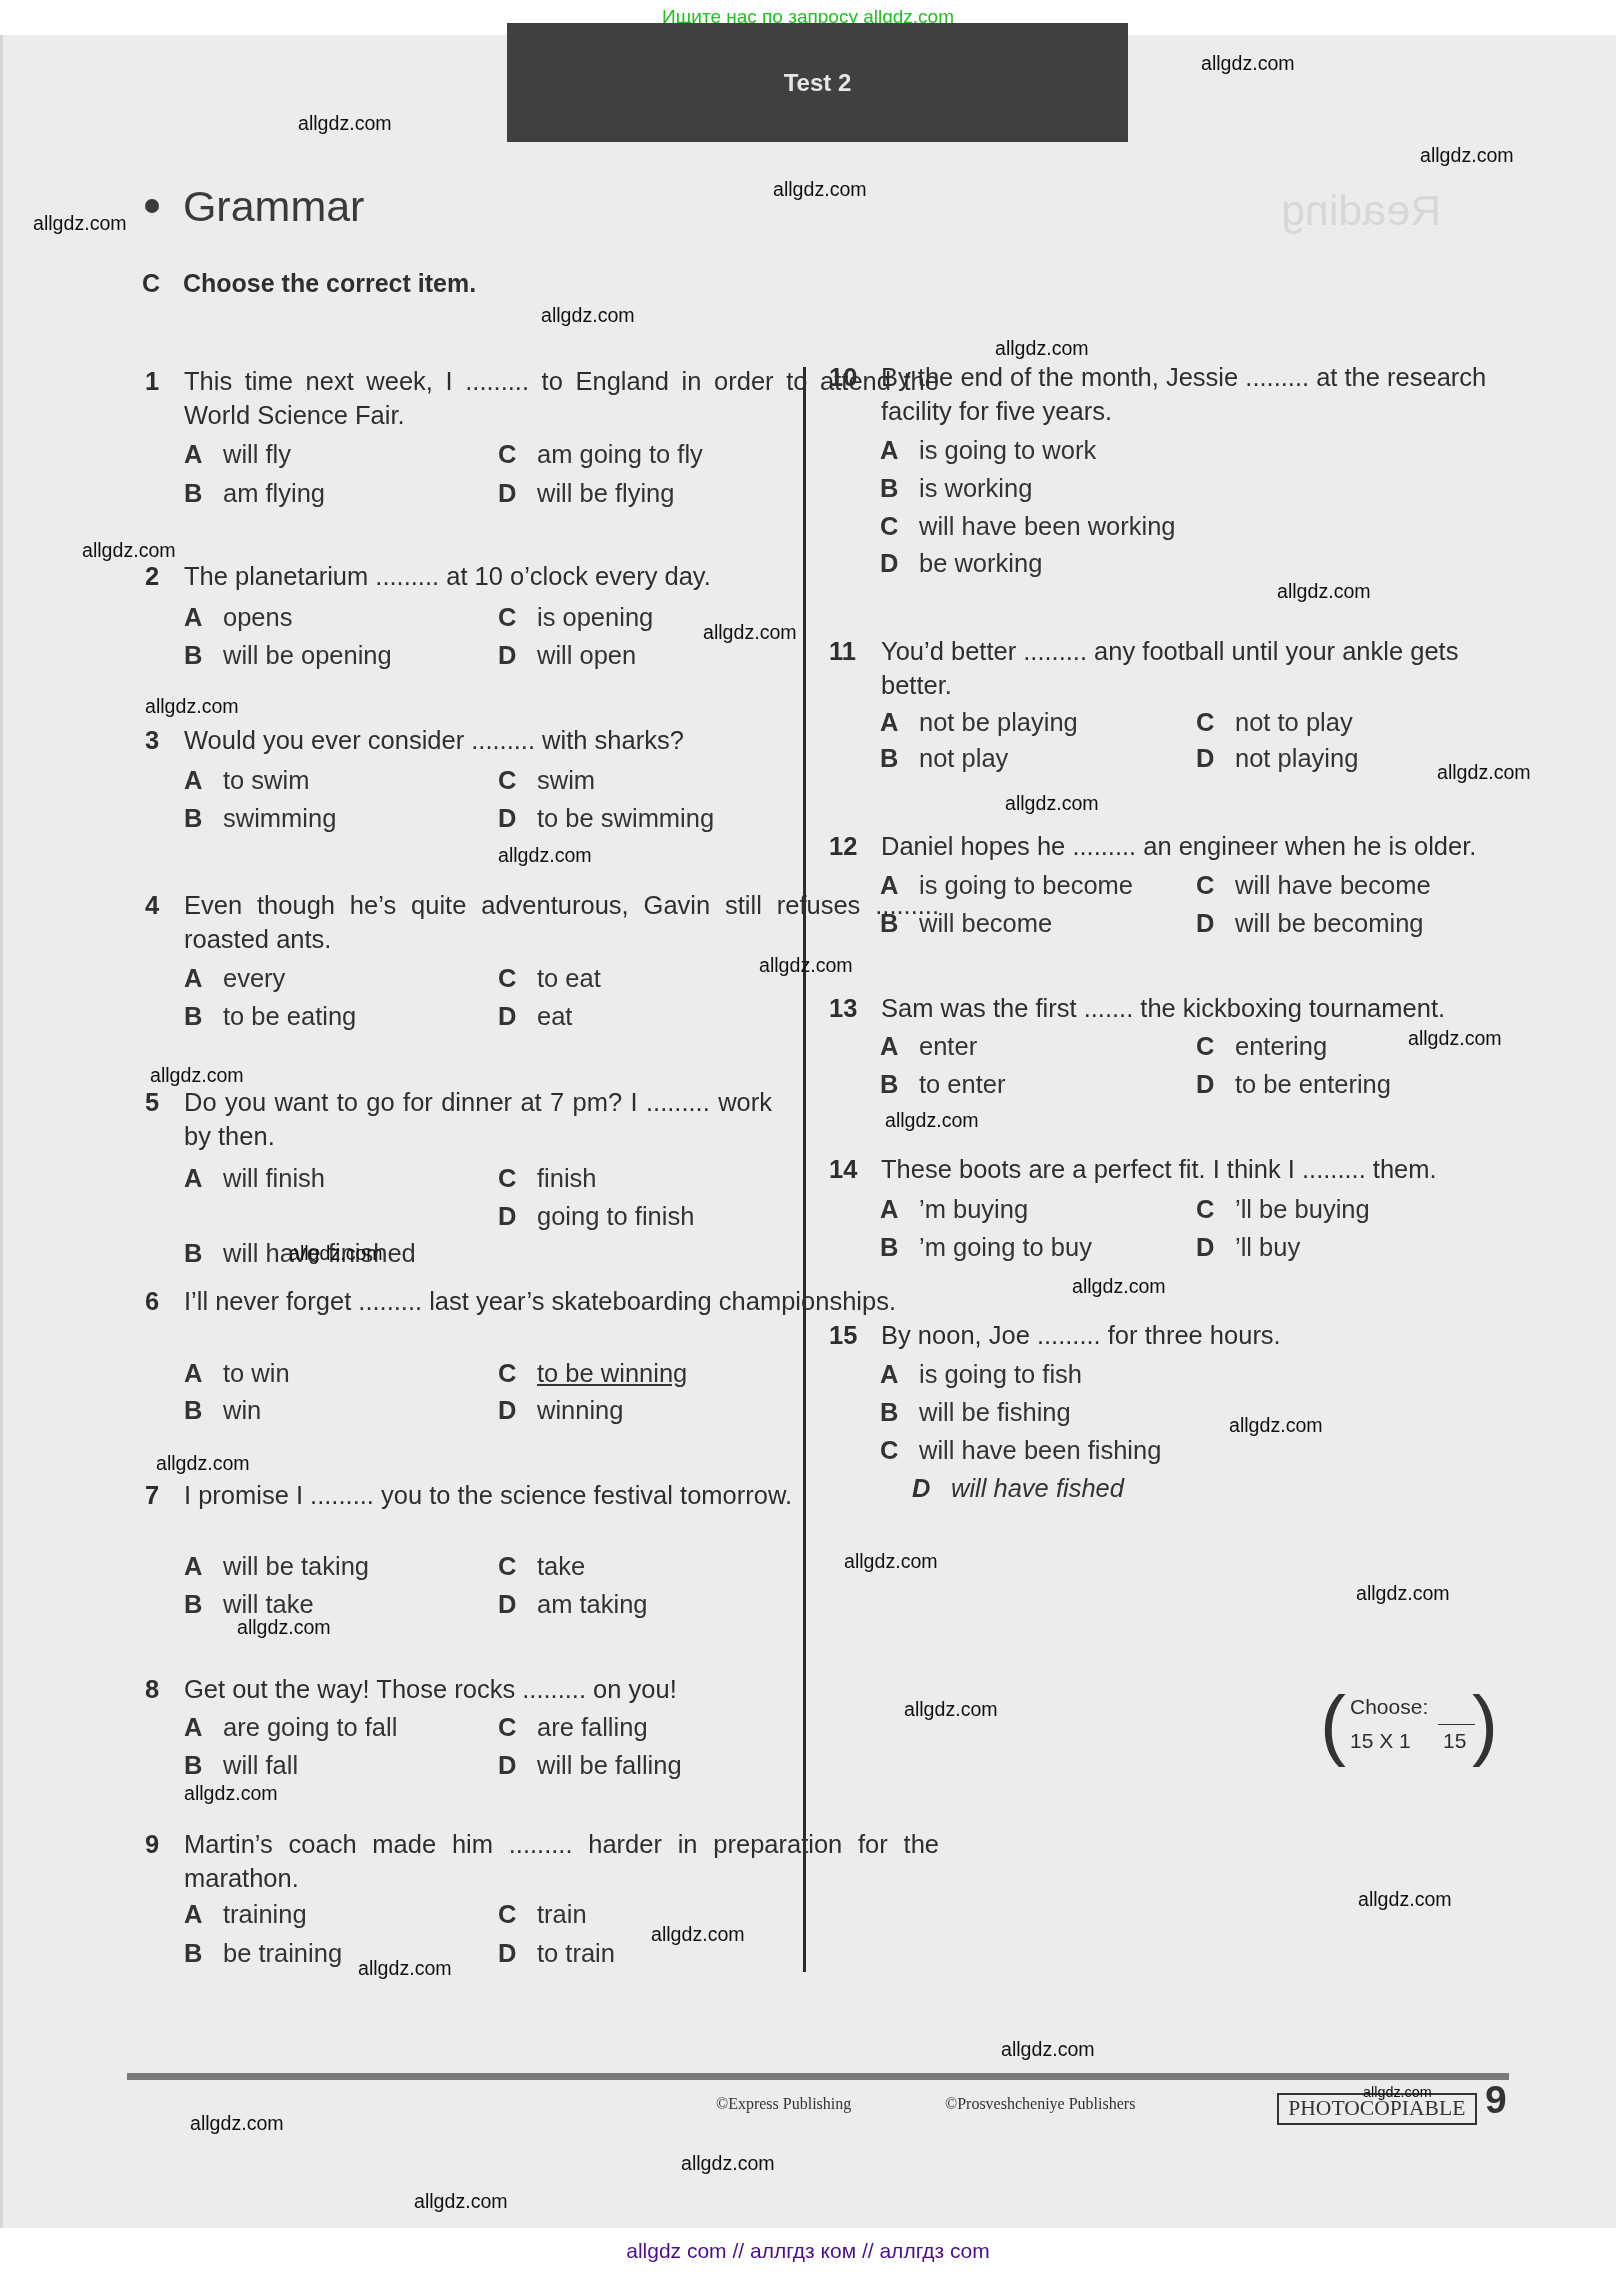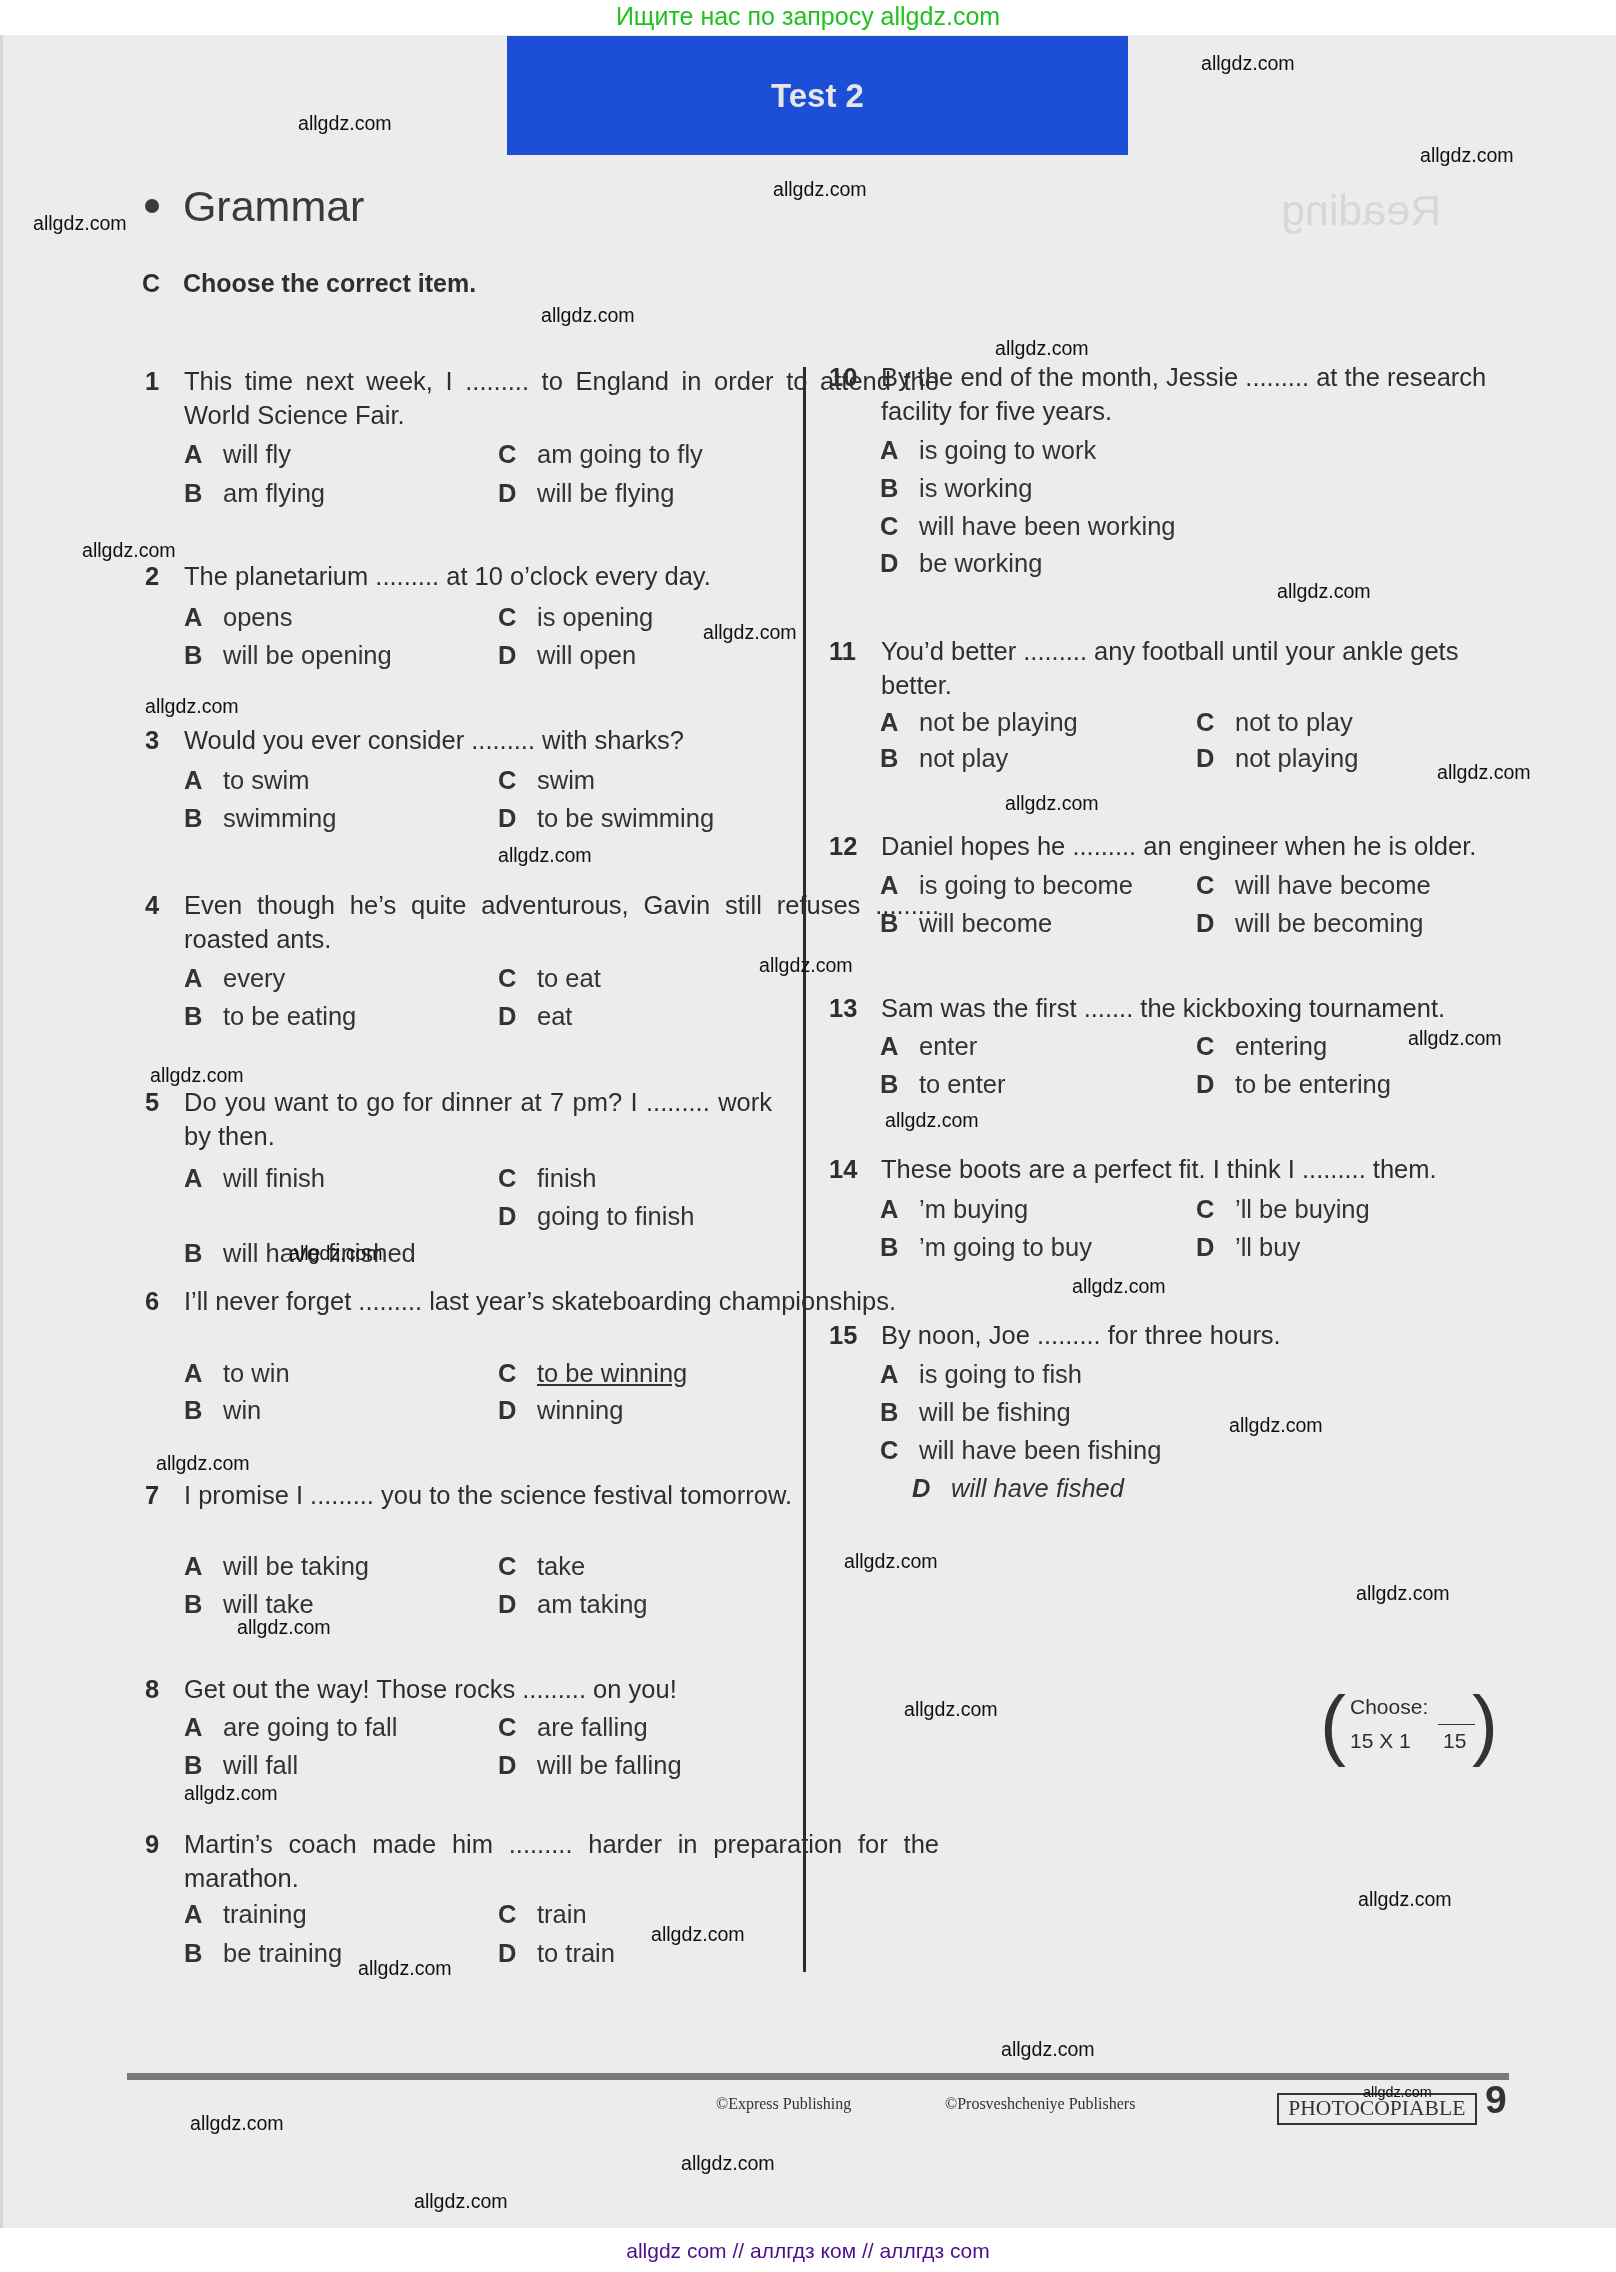--- a/index.html
+++ b/index.html
@@ -5,38 +5,38 @@
   html, body { margin:0; padding:0; }
   body {
     width:1616px; height:2273px; position:relative; overflow:hidden;
     background:#ffffff;
     font-family:"Liberation Sans", sans-serif;
     color:#333;
   }
   .abs { position:absolute; }
   .top-banner {
     left:0; top:0; width:1616px; height:35px; background:#ffffff;
-    text-align:center; font-size:25px; line-height:33px; color:#1fc11f;
+    text-align:center; font-size:19px; line-height:33px; color:#1fc11f;
     font-family:"Liberation Sans", sans-serif;
   }
   .page {
     left:0; top:35px; width:1616px; height:2193px;
     background:#ececec;
     border-left:3.9px solid #d6d6d6;
     box-sizing:border-box;
   }
   .bottom-banner {
     left:0; top:2228px; width:1616px; height:45px; background:#ffffff;
     text-align:center; font-size:21px; line-height:45px; color:#4b0f8c;
   }
   .test-box {
-    left:507px; top:36px; width:621px; height:119px;
-    background:#1d4ed8;
+    left:507px; top:23px; width:621px; height:119px;
+    background:#404040;
     color:#e6e6e6; text-align:center;
-    font-size:33px; font-weight:bold; line-height:119px;
+    font-size:24px; font-weight:bold; line-height:119px;
   }
   .section-title {
     left:145px; top:182px; font-size:43px; color:#3a3a3a; white-space:nowrap;
   }
   .section-title .bullet { display:inline-block; width:14.4px; height:14.4px; border-radius:50%; background:#3a3a3a; margin-right:23.5px; vertical-align:middle; position:relative; top:-3.9px; }
   .task {
     left:142px; top:269px; font-size:25px; font-weight:bold; color:#2f2f2f; white-space:nowrap;
   }
   .task .letter { display:inline-block; width:41px; }
   .divider { left:803px; top:367px; width:2.6px; height:1605px; background:#2b2b2b; }

